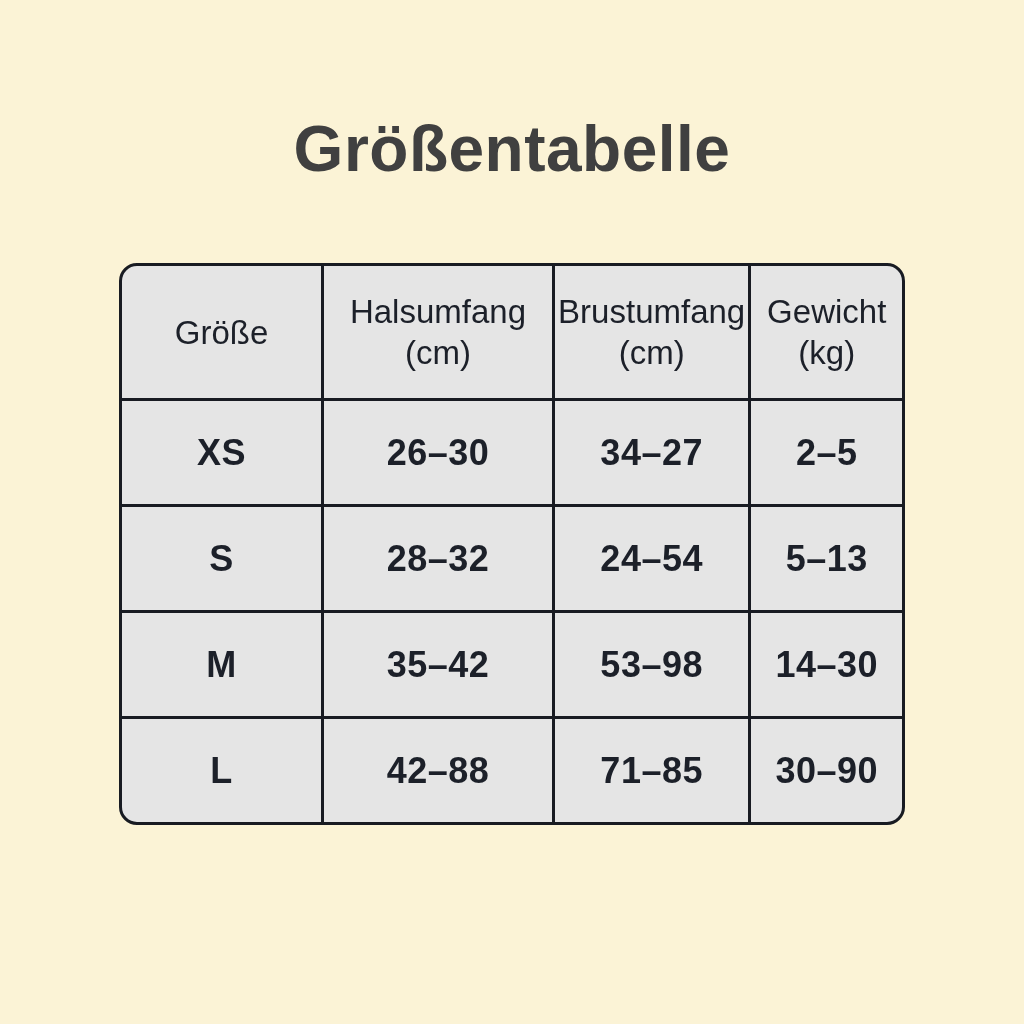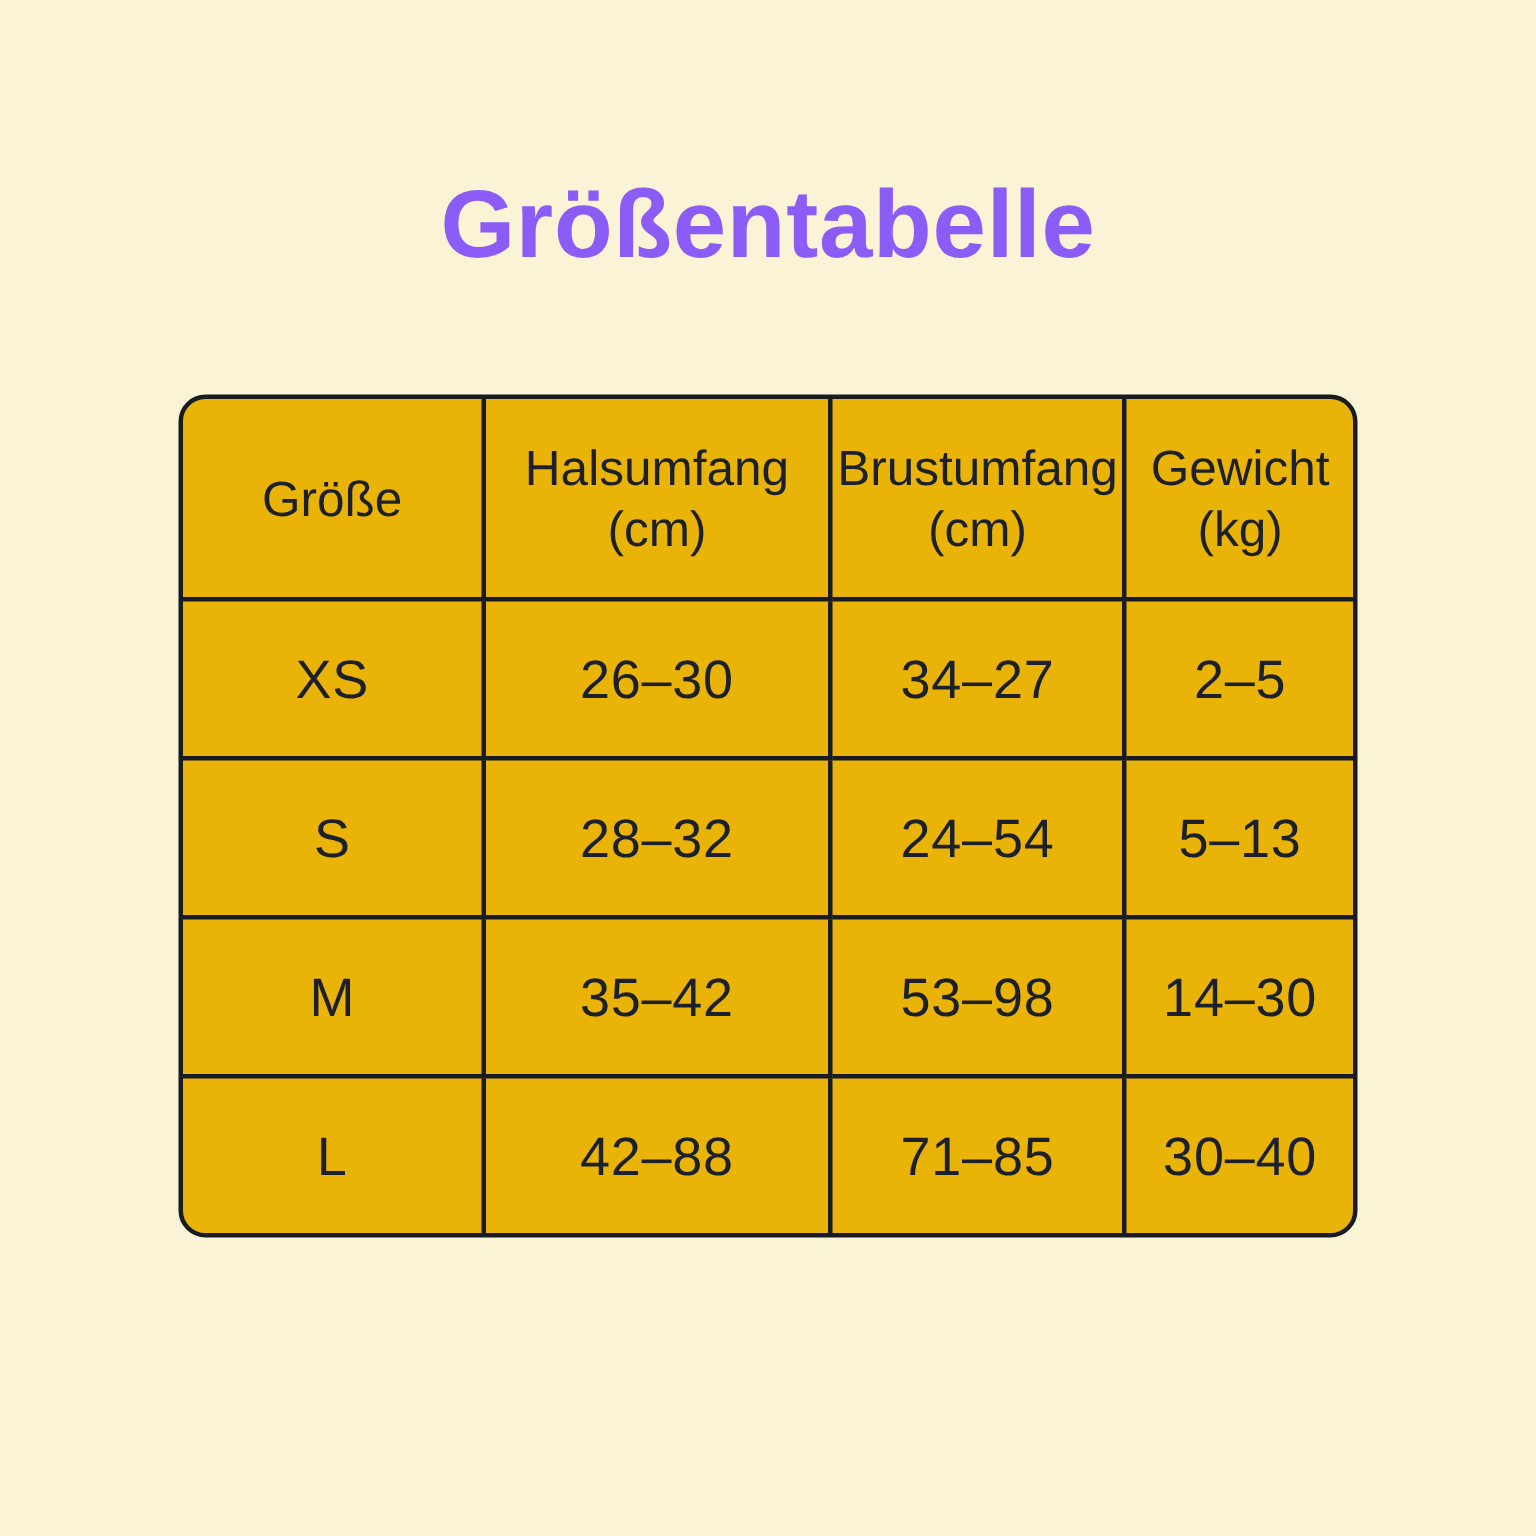--- a/index.html
+++ b/index.html
@@ -20,40 +20,40 @@
     box-sizing: border-box;
     padding-top: 116px;
   }
   h1.title {
     margin: 0;
     text-align: center;
     font-size: 64px;
     line-height: 1.05;
     font-weight: 600;
     letter-spacing: 0.5px;
-    color: #8b5cf6;
+    color: #404040;
   }
   table.size-table {
     width: 786px;
     margin: 80px auto 0 auto;
     border-collapse: separate;
     border-spacing: 0;
     border: 3px solid #181B22;
     border-radius: 18px;
     table-layout: fixed;
-    background: #eab308;
+    background: #e5e5e5;
   }
   .size-table th,
   .size-table td {
     border-right: 3px solid #181B22;
     border-bottom: 3px solid #181B22;
     text-align: center;
     vertical-align: middle;
     padding: 0;
-    font-weight: 400;
+    font-weight: 700;
     color: #1C2029;
   }
   .size-table th {
     height: 132px;
     font-size: 33px;
     line-height: 1.25;
     white-space: pre-line;
     font-weight: 500;
   }
   .size-table td {
@@ -114,18 +114,18 @@
       <tr>
         <td>M</td>
         <td>35–42</td>
         <td>53–98</td>
         <td>14–30</td>
       </tr>
       <tr>
         <td>L</td>
         <td>42–88</td>
         <td>71–85</td>
-        <td>30–40</td>
+        <td>30–90</td>
       </tr>
     </tbody>
   </table>
 
 </div>
 
 </body></html>

